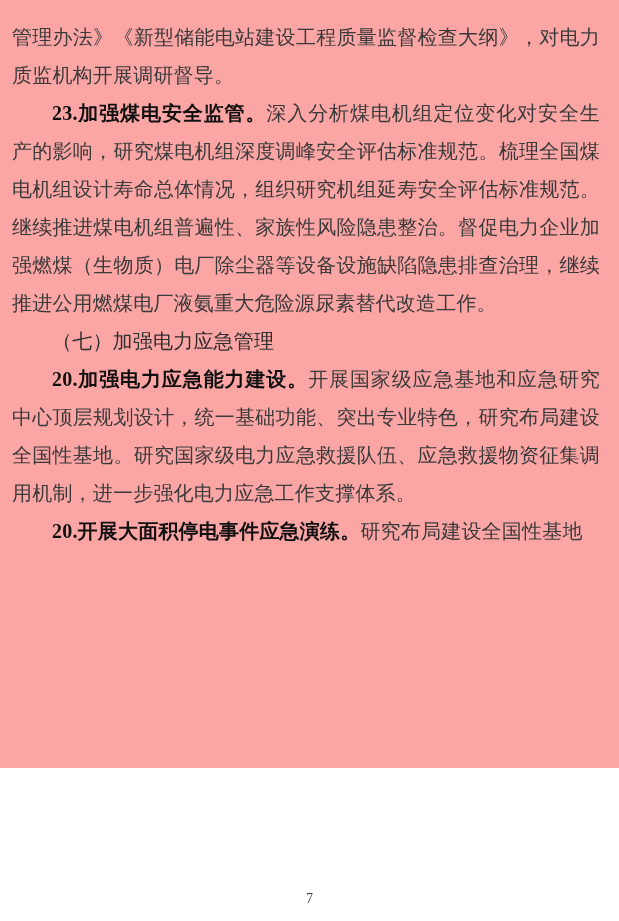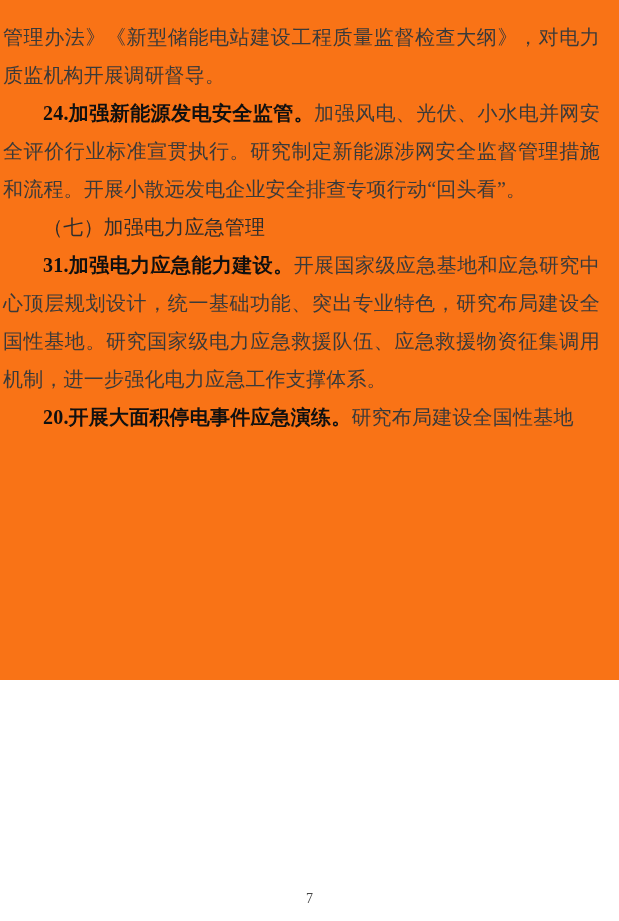--- a/index.html
+++ b/index.html
@@ -12,24 +12,24 @@
     height: 921px;
     position: relative;
     overflow: hidden;
     font-family: "Liberation Serif", "DejaVu Serif", serif;
   }
   .page {
     position: absolute;
     top: 0;
     left: 0;
     width: 619px;
-    height: 680px;
+    height: 768px;
     box-sizing: border-box;
-    padding: 18px 19px 0 3px;
-    background: #f97316;
+    padding: 18px 19px 0 12px;
+    background: #fca5a5;
   }
   .para {
     margin: 0;
     font-size: 20px;
     line-height: 38px;
     color: #3a3a3a;
     text-align: justify;
     text-justify: inter-ideograph;
     letter-spacing: 0.2px;
   }
@@ -55,25 +55,25 @@
     font-family: "Liberation Serif", "DejaVu Serif", serif;
   }
 </style>
 </head>
 <body>
 
 <div class="page">
 
   <p class="para"><span>管理办法》《新型储能电站建设工程质量监督检查大纲》，对电力质监机构开展调研督导。</span></p>
 
+  <p class="para indent"><b class="lead">23.加强煤电安全监管。</b><span>深入分析煤电机组定位变化对安全生产的影响，研究煤电机组深度调峰安全评估标准规范。梳理全国煤电机组设计寿命总体情况，组织研究机组延寿安全评估标准规范。继续推进煤电机组普遍性、家族性风险隐患整治。督促电力企业加强燃煤（生物质）电厂除尘器等设备设施缺陷隐患排查治理，继续推进公用燃煤电厂液氨重大危险源尿素替代改造工作。</span></p>
 
-  <p class="para indent"><b class="lead">24.加强新能源发电安全监管。</b><span>加强风电、光伏、小水电并网安全评价行业标准宣贯执行。研究制定新能源涉网安全监督管理措施和流程。开展小散远发电企业安全排查专项行动“回头看”。</span></p>
 
 
   <p class="para indent section-heading"><span>（七）加强电力应急管理</span></p>
 
-  <p class="para indent"><b class="lead">31.加强电力应急能力建设。</b><span>开展国家级应急基地和应急研究中心顶层规划设计，统一基础功能、突出专业特色，研究布局建设全国性基地。研究国家级电力应急救援队伍、应急救援物资征集调用机制，进一步强化电力应急工作支撑体系。</span></p>
+  <p class="para indent"><b class="lead">20.加强电力应急能力建设。</b><span>开展国家级应急基地和应急研究中心顶层规划设计，统一基础功能、突出专业特色，研究布局建设全国性基地。研究国家级电力应急救援队伍、应急救援物资征集调用机制，进一步强化电力应急工作支撑体系。</span></p>
 
   <p class="para indent"><b class="lead">20.开展大面积停电事件应急演练。</b><span>研究布局建设全国性基地</span></p>
 
   <div class="page-number">7</div>
 
 </div>
 
 </body></html>

